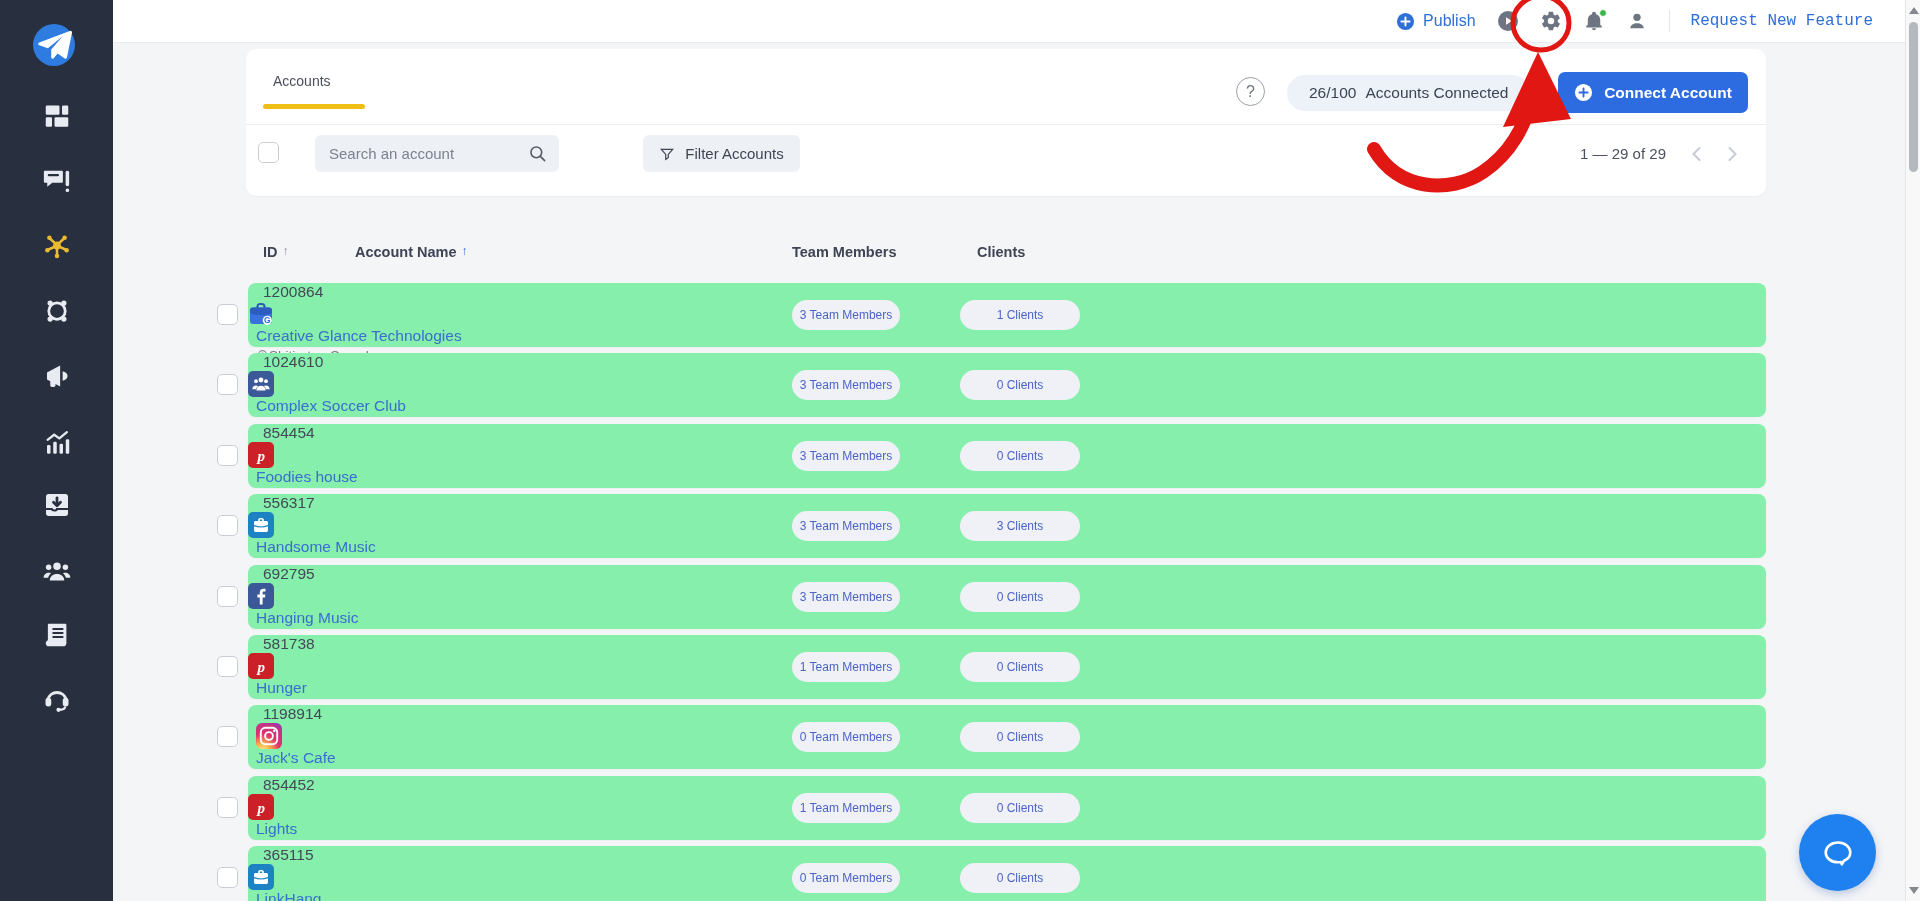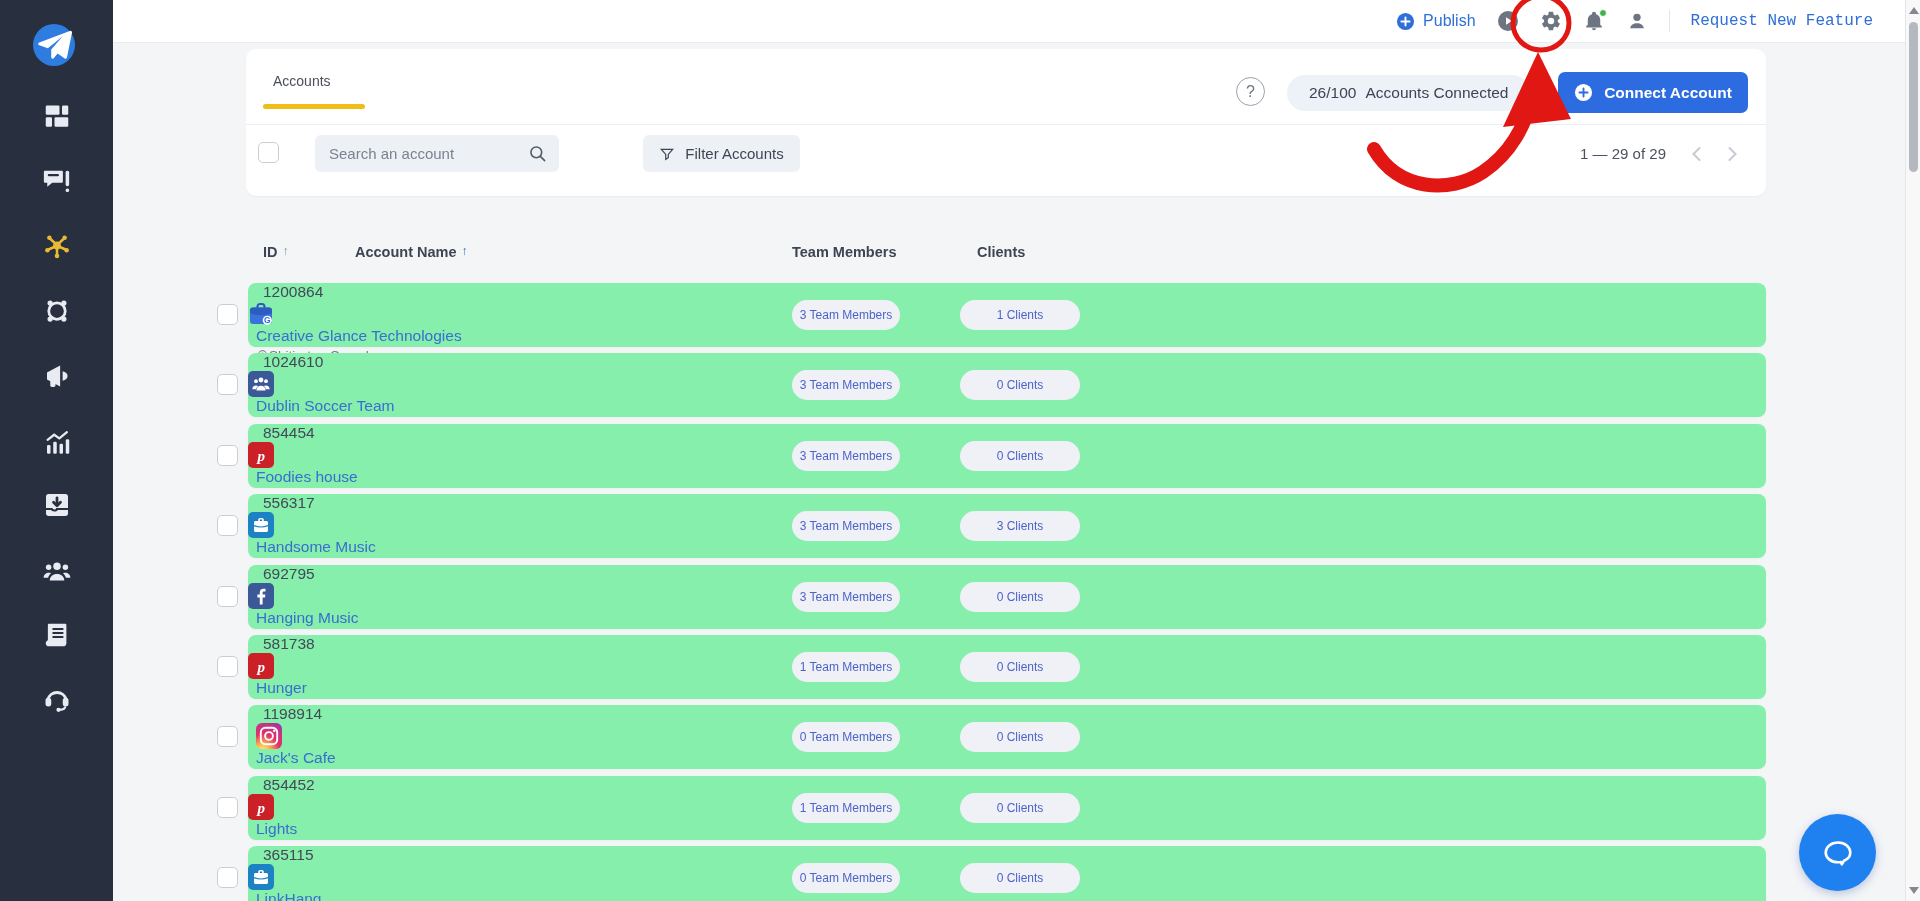--- a/index.html
+++ b/index.html
@@ -372,21 +372,21 @@
                 <circle cx="8" cy="10.2" r="1.9"></circle>
                 <circle cx="18" cy="10.2" r="1.9"></circle>
                 <circle cx="13" cy="9" r="2.4"></circle>
                 <path d="M4.3 18.3c0-2.3 1.6-3.8 3.7-3.8.8 0 1.5.2 2.1.6-1.1 1-1.8 2.1-2 3.2z"></path>
                 <path d="M21.7 18.3c0-2.3-1.6-3.8-3.7-3.8-.8 0-1.5.2-2.1.6 1.1 1 1.8 2.1 2 3.2z"></path>
                 <path d="M8.4 19.5c0-2.9 2-4.8 4.6-4.8s4.6 1.9 4.6 4.8z"></path>
               </g>
             </svg>
           </span>
         <div class="name-block">
-          <a class="acct-name">Dublin Soccer Team</a>
+          <a class="acct-name">Complex Soccer Club</a>
 
         </div>
         <span class="pill pill-team">3 Team Members</span>
         <span class="pill pill-clients">0 Clients</span>
       </div>
     </div>
 
     <div class="row-wrap" style="top: 424px;">
       <span class="cb"></span>
       <div class="row-card">

